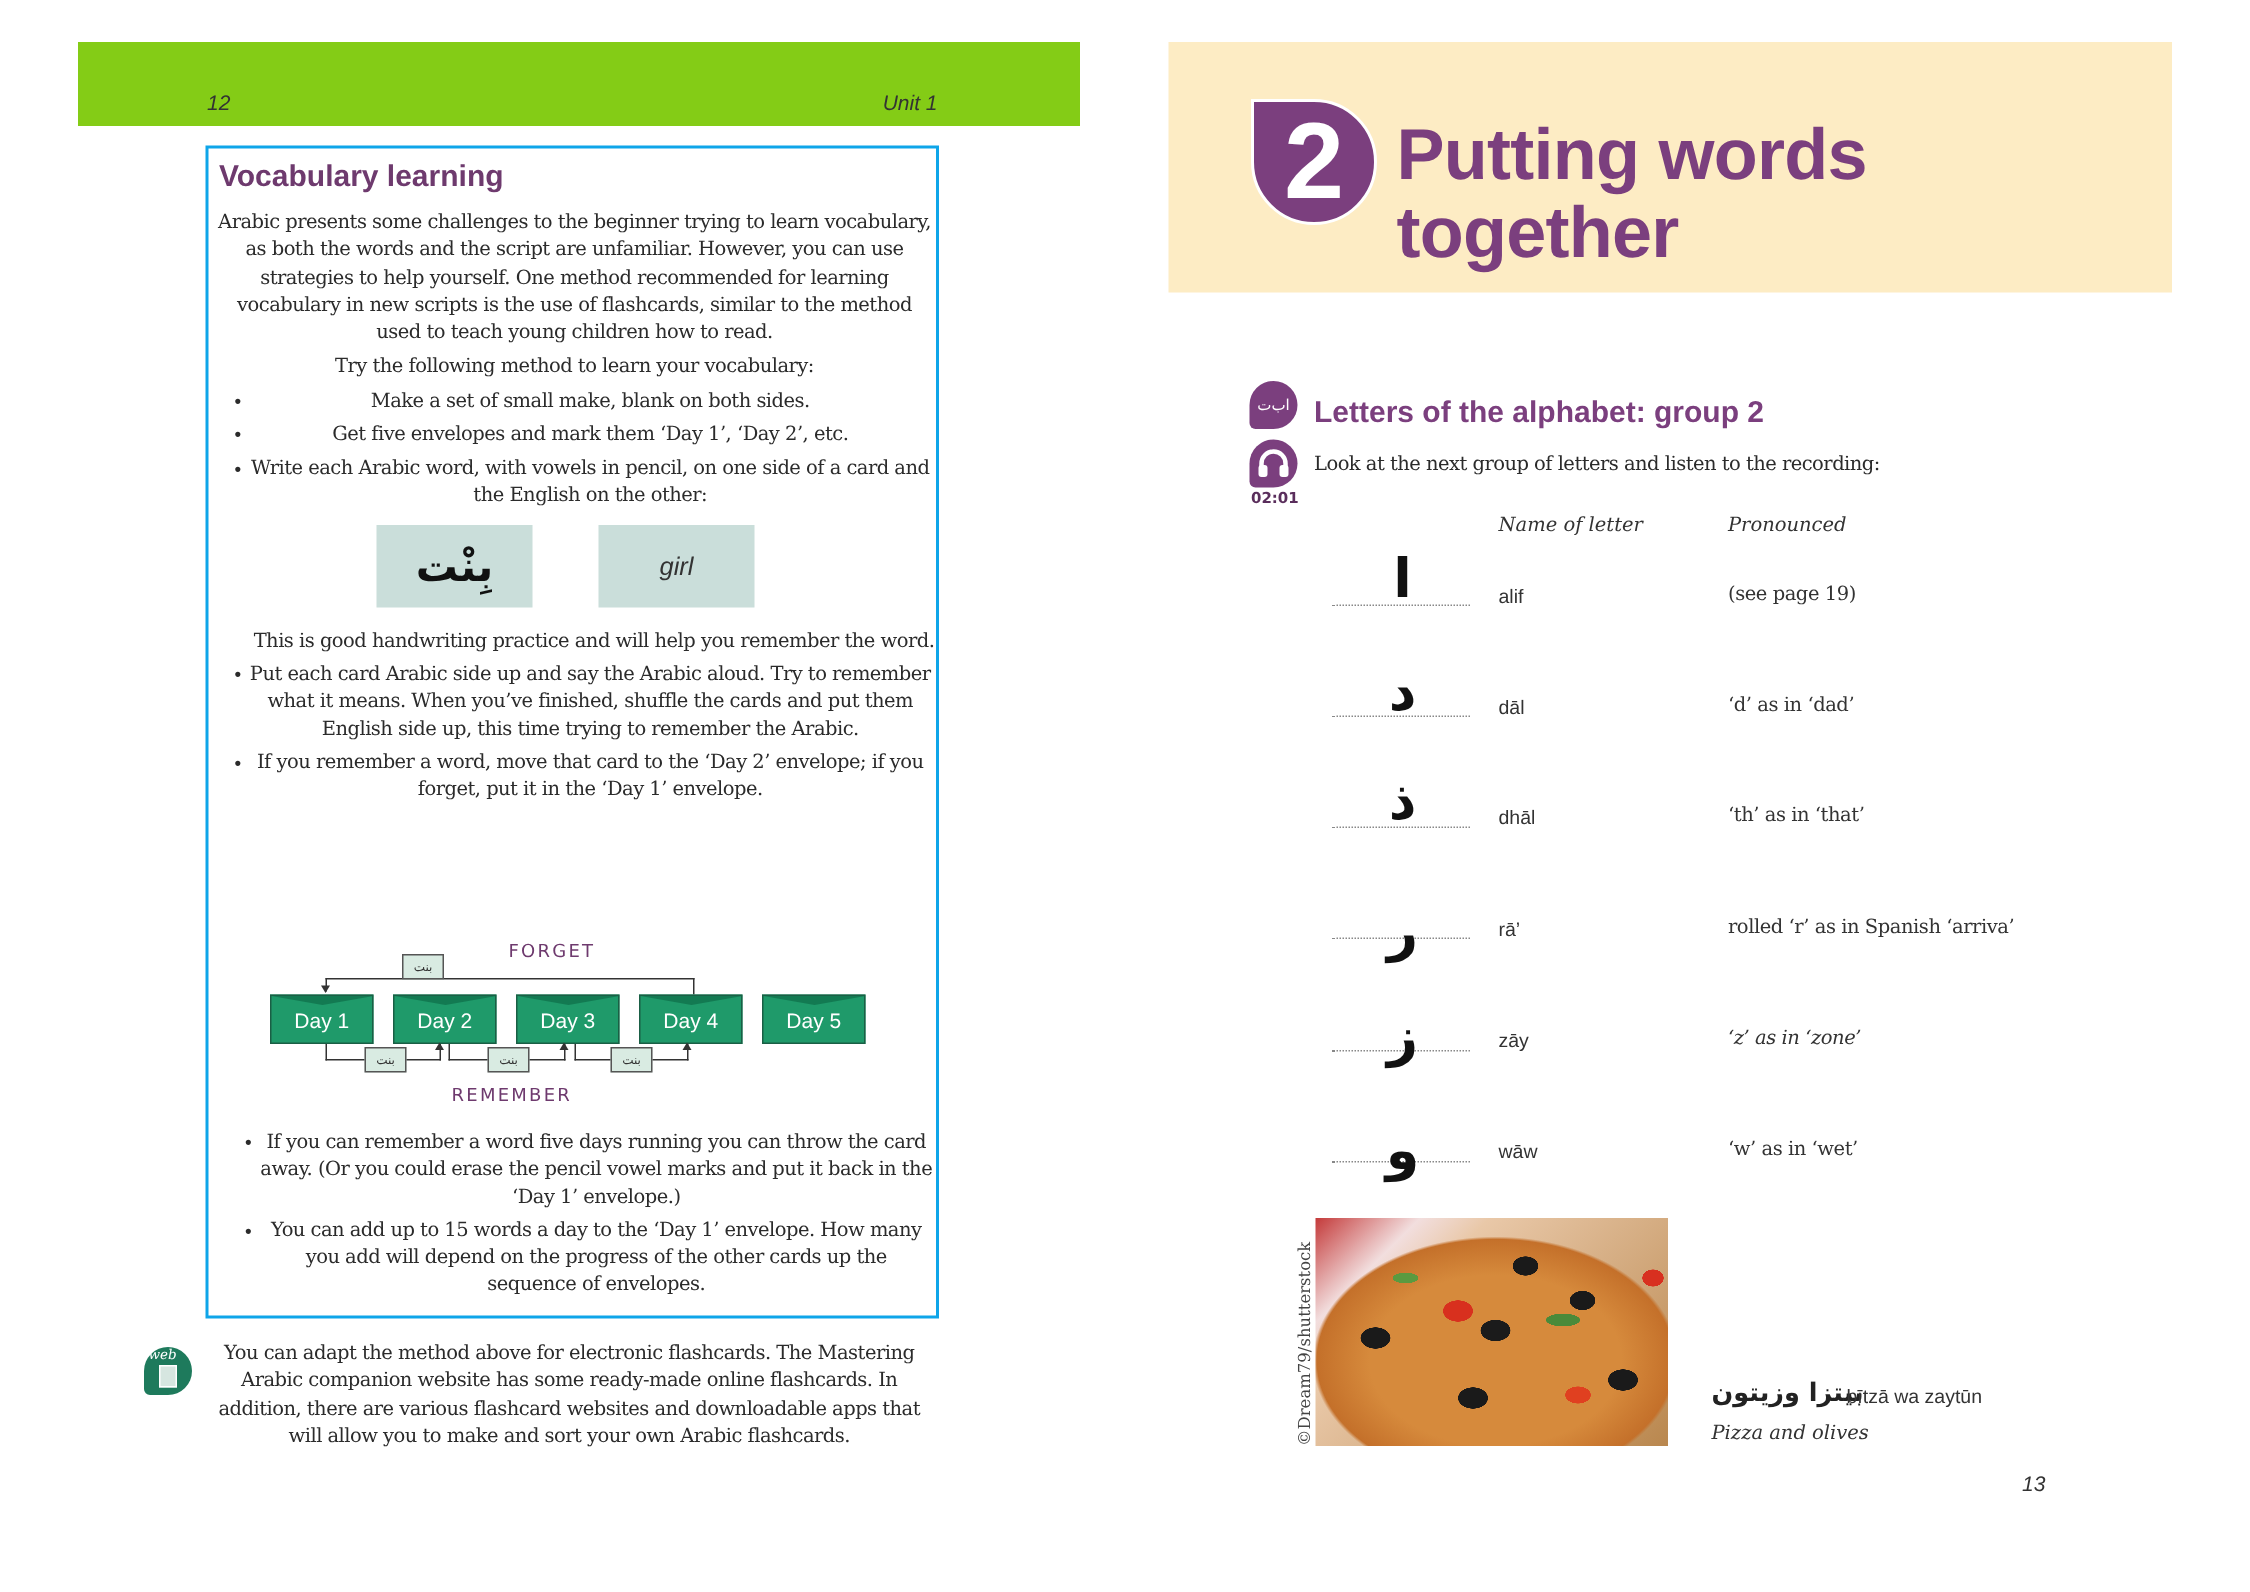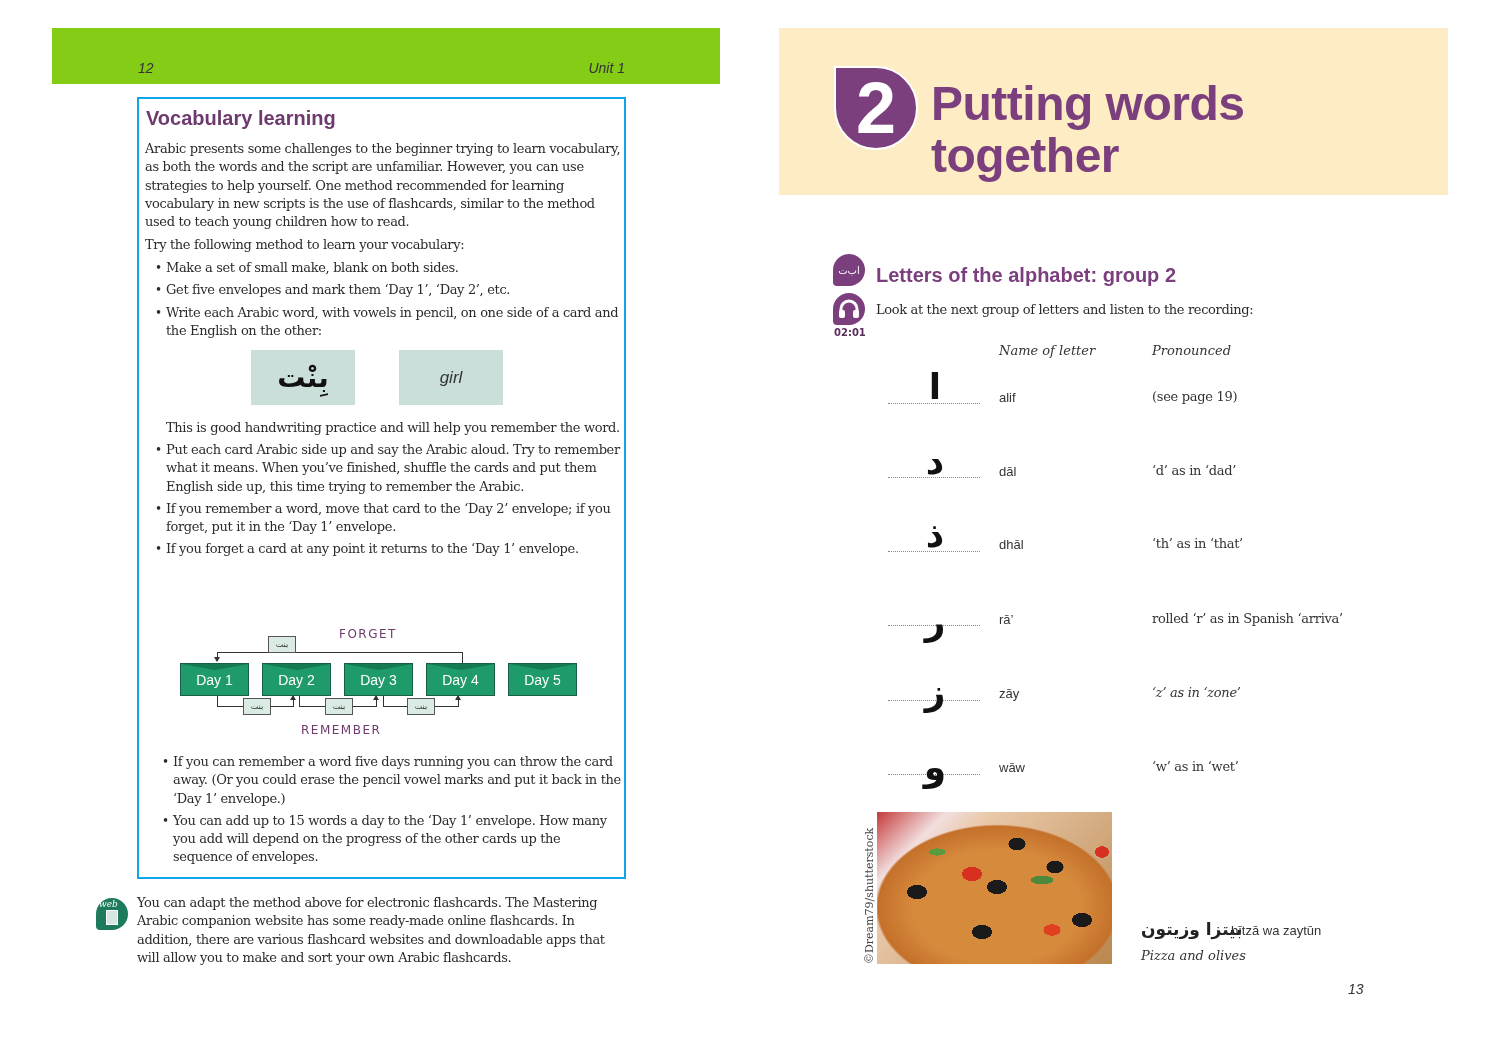--- a/index.html
+++ b/index.html
@@ -24,20 +24,21 @@
     position: absolute; left: 137px; top: 97px; width: 489px; height: 782px;
     border: 2px solid #0ea5e9; background: #fff;
   }
   .vocab-title {
     position: absolute; left: 7px; top: 8px;
     font-family: "Liberation Sans", sans-serif; font-weight: bold; font-size: 20px; color: #6e3a6e;
   }
   .body-text {
     font-family: "DejaVu Serif", serif; font-size: 13px; line-height: 18.3px; color: #2b2b2b;
     letter-spacing: -0.35px;
+    text-align: center;
   }
   .intro {
     position: absolute; left: 6px; top: 41px; width: 476px;
   }
   .try-line { position: absolute; left: 6px; top: 137px; width: 476px; }
 
   .bullet-list { position: absolute; left: 6px; width: 476px; }
   .bullet {
     position: relative; padding-left: 21px; margin-bottom: 4px;
   }
@@ -206,21 +207,20 @@
   </div>
 
   <div class="card card-ar">بِنْت</div>
   <div class="card card-en">girl</div>
 
   <div class="note-line body-text">This is good handwriting practice and will help you remember the word.</div>
 
   <div class="bullet-list body-text" style="top:342px;">
     <div class="bullet">Put each card Arabic side up and say the Arabic aloud. Try to remember what it means. When you’ve finished, shuffle the cards and put them English side up, this time trying to remember the Arabic.</div>
     <div class="bullet">If you remember a word, move that card to the ‘Day 2’ envelope; if you forget, put it in the ‘Day 1’ envelope.</div>
-    <div class="bullet">If you forget a card at any point it returns to the ‘Day 1’ envelope.</div>
   </div>
 
   <div class="diagram">
     <div class="diag-label" style="left:160px; top:1px;">FORGET</div>
     <div class="diag-label" style="left:122px; top:97px;">REMEMBER</div>
 
     <div class="line" style="left:38px; top:26px; width:246px; height:1px;"></div>
     <div class="line" style="left:38px; top:26px; width:1px; height:9px;"></div>
     <div class="line" style="left:283px; top:26px; width:1px; height:11px;"></div>
     <div class="arrowhead" style="left:35px; top:31px;"></div>

